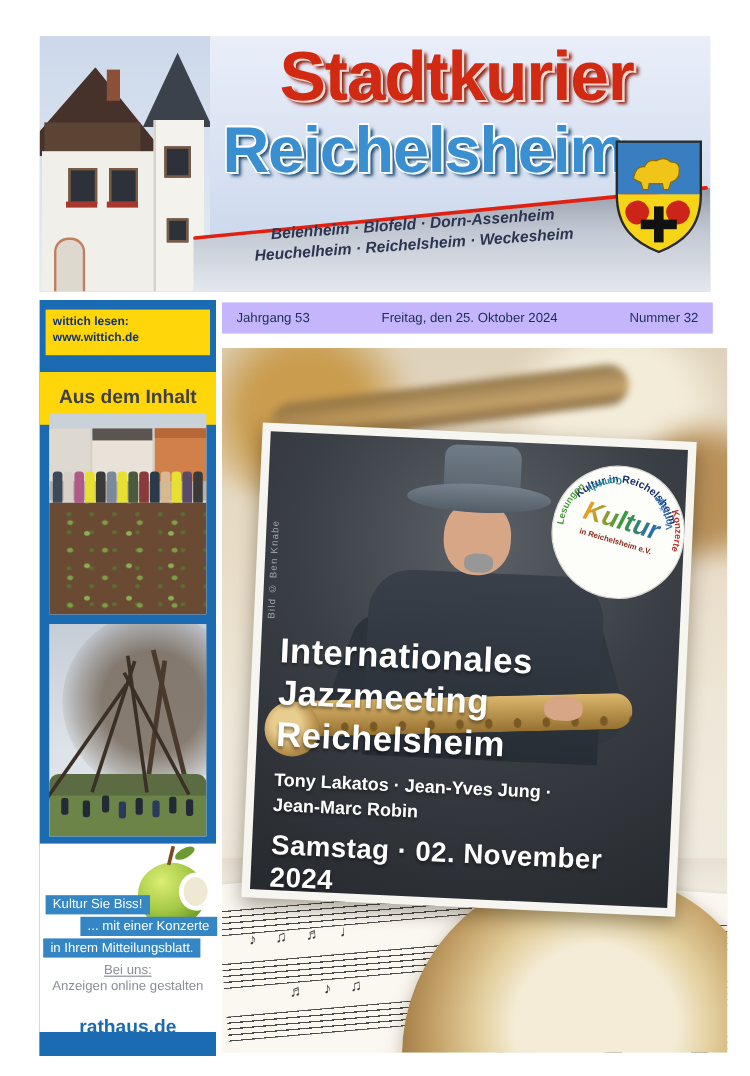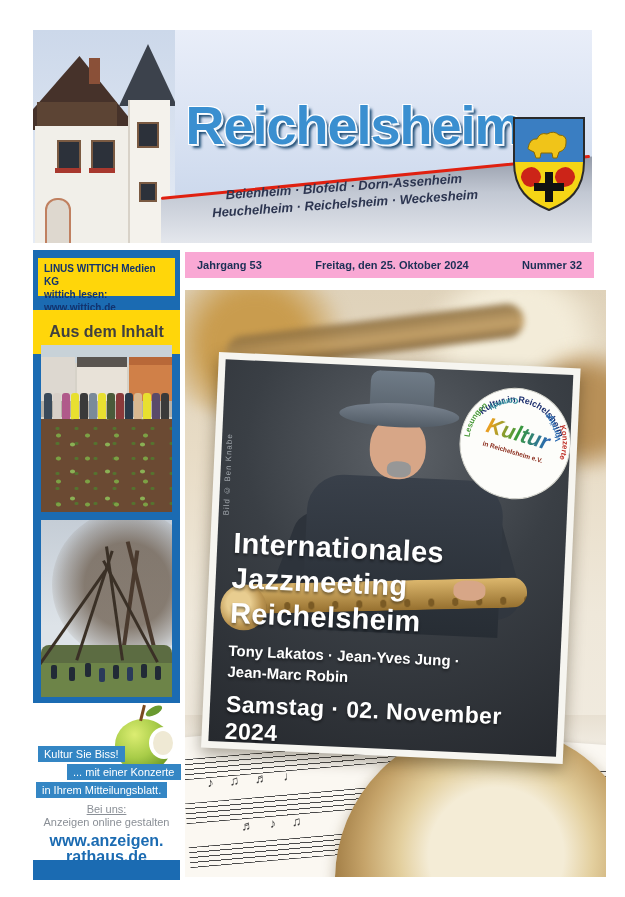--- a/index.html
+++ b/index.html
@@ -33,23 +33,23 @@
      clip-path:polygon(0 52%,100% 6%,100% 100%,0 100%);
      background:linear-gradient(180deg,#8e95a3 0%,#c2c8d3 45%,#e4e7ed 100%);}
   .red-curve{position:absolute;left:128px;width:431px;height:3px;top:167px;background:#e02010;
      transform:rotate(-5.6deg);transform-origin:left center;border-radius:2px;}
   .towns{position:absolute;left:150px;right:86px;top:148px;transform:rotate(-4deg);
      text-align:center;font-size:13px;line-height:17px;font-weight:bold;font-style:italic;color:#2c3550;}
   .contact{position:absolute;left:120px;right:4px;bottom:3px;text-align:center;
      font-size:13.5px;font-weight:bold;font-style:italic;color:#e31810;}
   .crest{position:absolute;right:2px;top:84px;width:82px;height:100px;z-index:5;}
   
-  .issue-bar{position:absolute;left:185px;top:252px;width:409px;height:26px;background:#f9a8d4;
+  .issue-bar{position:absolute;left:185px;top:252px;width:409px;height:26px;background:#c4b5fd;
      display:flex;align-items:center;justify-content:space-between;padding:0 12px;box-sizing:border-box;
-     font-size:11px;font-weight:bold;color:#1a2f55;}
+     font-size:11px;font-weight:normal;color:#1a2f55;}
   
   .sidebar{position:absolute;left:33px;top:250px;width:147px;height:630px;background:#1b6bb2;}
   .pub-box{position:absolute;left:5px;right:5px;top:8px;height:38px;background:#ffd60a;
      padding:4px 6px;box-sizing:border-box;font-size:10px;line-height:13px;font-weight:bold;color:#12336e;}
   .contents-box{position:absolute;left:0;right:0;top:60px;height:44px;background:#ffd60a;
      display:flex;align-items:center;justify-content:center;font-size:16px;font-weight:bold;color:#404040;}
   .side-photo{position:absolute;left:8px;width:131px;overflow:hidden;}
   .garden{top:95px;height:167px;background:linear-gradient(180deg,#c8d2d8 0 18px,#d6d2c8 18px);}
   .g-bldg{position:absolute;top:12px;height:50px;}
   .g-wall{position:absolute;left:0;right:0;top:56px;height:16px;background:#b6b0a6;}
@@ -150,20 +150,21 @@
       <div class="mp-cone"></div>
       <div class="mp-turret"></div>
       <div class="mp-win" style="left:24px;top:110px;width:20px;height:26px;"></div>
       <div class="mp-win" style="left:58px;top:110px;width:20px;height:26px;"></div>
       <div class="mp-win" style="left:104px;top:92px;width:18px;height:22px;"></div>
       <div class="mp-win" style="left:106px;top:152px;width:14px;height:16px;"></div>
       <div class="mp-box" style="left:22px;top:138px;width:26px;"></div>
       <div class="mp-box" style="left:56px;top:138px;width:26px;"></div>
       <div class="mp-door"></div>
     </div>
+    <div class="mast-title1">Stadtkurier</div>
     <div class="mast-title2">Reichelsheim</div>
     <div class="towns-band"></div>
     <div class="red-curve"></div>
     <div class="towns">
       <div>Beienheim · Blofeld · Dorn-Assenheim</div>
       <div>Heuchelheim · Reichelsheim · Weckesheim</div>
     </div>
     <svg class="crest" viewBox="0 0 82 100">
       <defs>
           <clipPath id="shield">
@@ -184,21 +185,20 @@
   </header>
 
   <div class="issue-bar">
     <span>Jahrgang 53</span>
     <span>Freitag, den 25. Oktober 2024</span>
     <span>Nummer 32</span>
   </div>
 
   <aside class="sidebar">
     <div class="pub-box">
-      <div>LINUS WITTICH Medien KG</div>
       <div>wittich lesen: www.wittich.de</div>
     </div>
     <div class="contents-box">Aus dem Inhalt</div>
 
     <div class="side-photo garden">
       <div class="g-bldg" style="left:0;width:34px;background:#ddd8d0;"></div>
       <div class="g-bldg" style="left:36px;width:50px;background:#e8e2d8;border-top:10px solid #5a5550;"></div>
       <div class="g-bldg" style="left:88px;width:43px;background:#d08048;border-top:8px solid #b86838;"></div>
       <div class="g-wall"></div>
       <div class="g-people">
@@ -246,21 +246,20 @@
           <div class="bite"></div>
           <div class="flesh"></div>
         <div class="stem"></div>
           <div class="leaf"></div>
       </div>
       <div class="ribbon" style="left:5px;top:43px;">Kultur Sie Biss!</div>
       <div class="ribbon" style="left:34px;top:61px;">... mit einer Konzerte</div>
       <div class="ribbon" style="left:3px;top:79px;">in Ihrem Mitteilungsblatt.</div>
       <div class="ad-gray" style="top:100px;text-decoration:underline;">Bei uns:</div>
       <div class="ad-gray" style="top:113px;">Anzeigen online gestalten</div>
-      <div class="ad-url" style="top:128px;">www.anzeigen.</div>
       <div class="ad-url" style="top:144px;">rathaus.de</div>
     </div>
     <div class="ad-bar"></div>
   </aside>
 
   <main class="hero">
     <div class="blob" style="left:-30px;top:-20px;width:200px;height:150px;background:radial-gradient(circle,#c99c4e 0 40%,transparent 75%);"></div>
     <div class="blob" style="left:220px;top:-10px;width:220px;height:130px;background:radial-gradient(circle,#f3ecd9 0 45%,transparent 75%);"></div>
     <div class="trumpet"></div>
     <div class="blob" style="left:330px;top:60px;width:140px;height:120px;background:radial-gradient(circle,#b89058 0 40%,transparent 72%);"></div>

